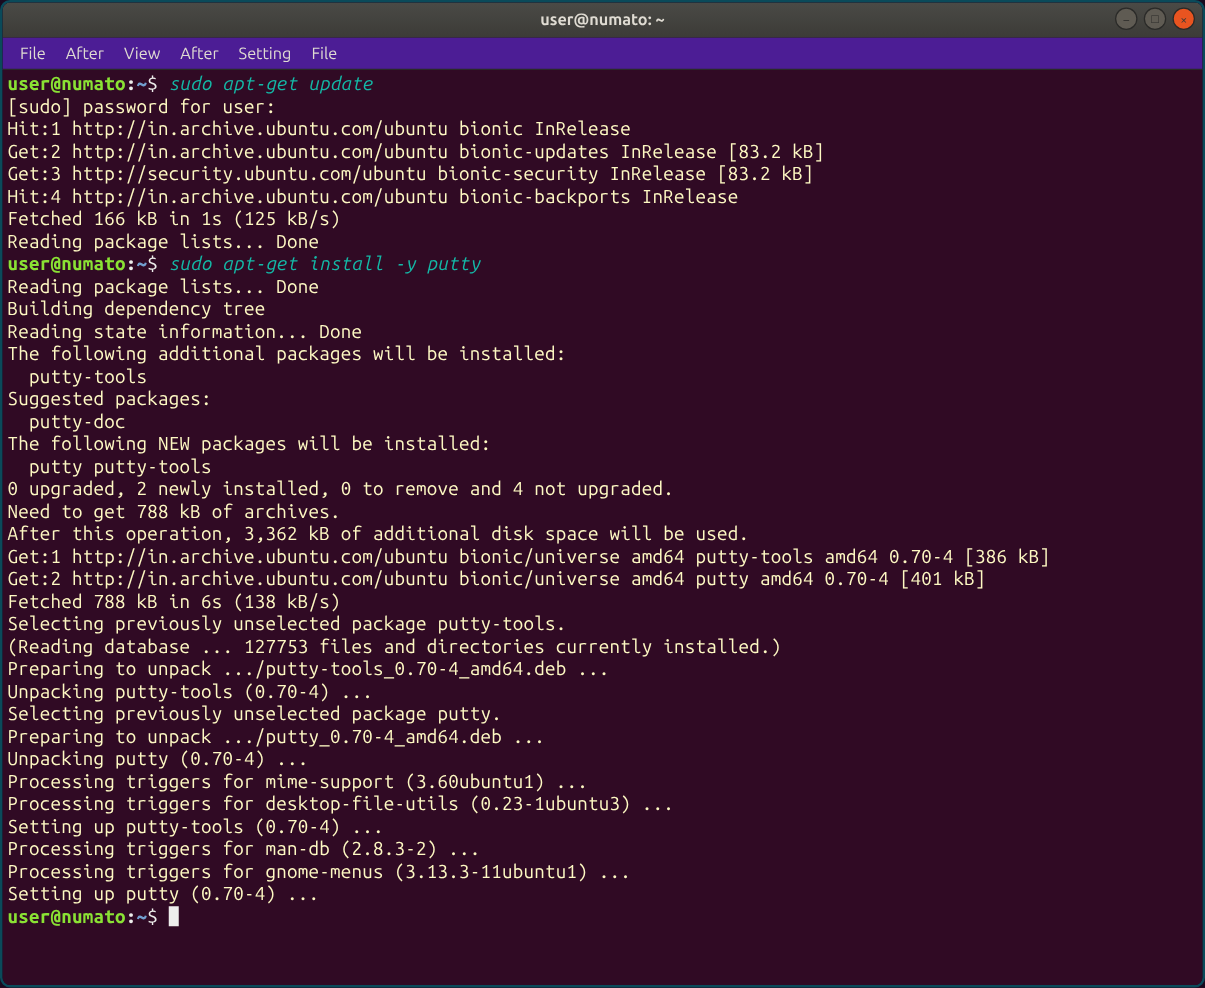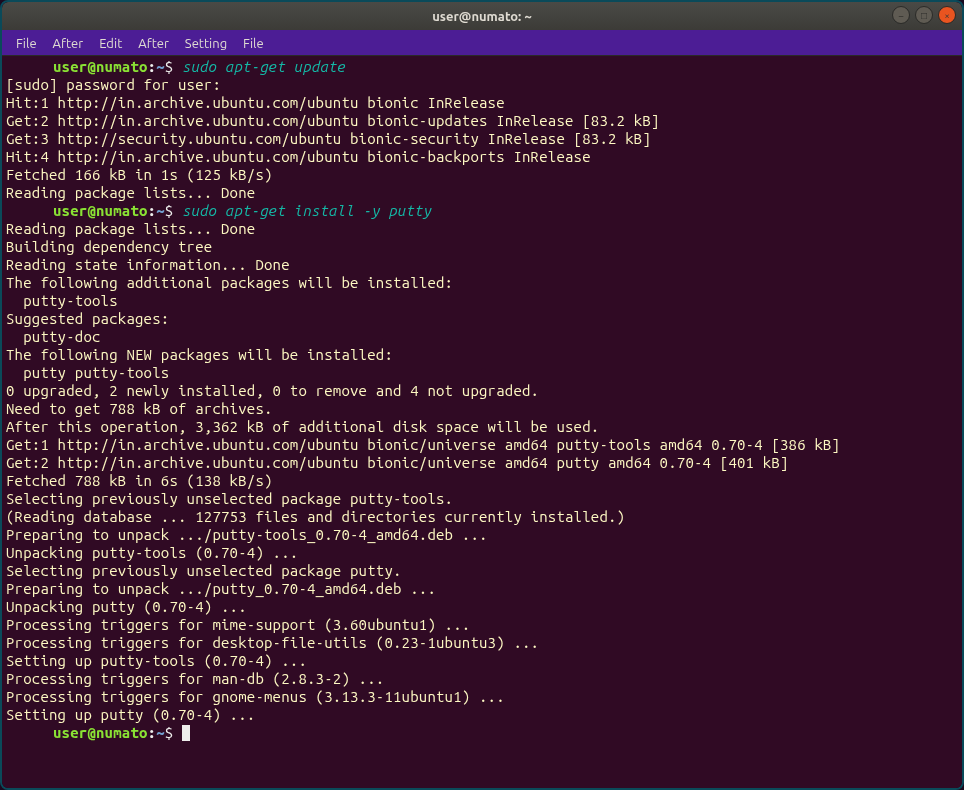--- a/index.html
+++ b/index.html
@@ -67,21 +67,21 @@
       height: calc(100% - 54px);
       padding: 2px 4px;
       font-family: "Ubuntu Mono", "DejaVu Sans Mono", monospace;
       font-size: 15px;
       line-height: 18px;
       color: #eeeeec;
       overflow: hidden;
       white-space: pre;
       letter-spacing: 0.2px;
     }
-    .prompt-user { color: #8ae234; font-weight: bold; margin-left: 47px; }
+    .prompt-user { color: #8ae234; font-weight: bold; }
     .prompt-colon { color: #eeeeec; font-weight: bold; }
     .prompt-path { color: #729fcf; font-weight: bold; }
     .prompt-dollar { color: #eeeeec; }
     .cmd { color: #14b8a6; font-style: italic; }
     .out { color: #fef9c3; }
     .cursor {
       display: inline-block;
       width: 8px;
       height: 16px;
       background: #eeeeec;
@@ -103,19 +103,19 @@
     </div>
     <div class="win-btn win-close">
       <span>×</span>
     </div>
   </div>
 </div>
 
 <div class="menubar">
   <span class="menu-item">File</span>
   <span class="menu-item">After</span>
-  <span class="menu-item">Edit</span>
+  <span class="menu-item">View</span>
   <span class="menu-item">After</span>
   <span class="menu-item">Setting</span>
   <span class="menu-item">File</span>
 </div>
 
 <div class="terminal" id="terminal"><span class="line"><span class="prompt-user">user@numato</span><span class="prompt-colon">:</span><span class="prompt-path">~</span><span class="prompt-dollar">$ </span><span class="cmd">sudo apt-get update</span></span><span class="line"><span class="out">[sudo] password for user: </span></span><span class="line"><span class="out">Hit:1 http://in.archive.ubuntu.com/ubuntu bionic InRelease</span></span><span class="line"><span class="out">Get:2 http://in.archive.ubuntu.com/ubuntu bionic-updates InRelease [83.2 kB]</span></span><span class="line"><span class="out">Get:3 http://security.ubuntu.com/ubuntu bionic-security InRelease [83.2 kB]</span></span><span class="line"><span class="out">Hit:4 http://in.archive.ubuntu.com/ubuntu bionic-backports InRelease</span></span><span class="line"><span class="out">Fetched 166 kB in 1s (125 kB/s)</span></span><span class="line"><span class="out">Reading package lists... Done</span></span><span class="line"><span class="prompt-user">user@numato</span><span class="prompt-colon">:</span><span class="prompt-path">~</span><span class="prompt-dollar">$ </span><span class="cmd">sudo apt-get install -y putty</span></span><span class="line"><span class="out">Reading package lists... Done</span></span><span class="line"><span class="out">Building dependency tree</span></span><span class="line"><span class="out">Reading state information... Done</span></span><span class="line"><span class="out">The following additional packages will be installed:</span></span><span class="line"><span class="out">  putty-tools</span></span><span class="line"><span class="out">Suggested packages:</span></span><span class="line"><span class="out">  putty-doc</span></span><span class="line"><span class="out">The following NEW packages will be installed:</span></span><span class="line"><span class="out">  putty putty-tools</span></span><span class="line"><span class="out">0 upgraded, 2 newly installed, 0 to remove and 4 not upgraded.</span></span><span class="line"><span class="out">Need to get 788 kB of archives.</span></span><span class="line"><span class="out">After this operation, 3,362 kB of additional disk space will be used.</span></span><span class="line"><span class="out">Get:1 http://in.archive.ubuntu.com/ubuntu bionic/universe amd64 putty-tools amd64 0.70-4 [386 kB]</span></span><span class="line"><span class="out">Get:2 http://in.archive.ubuntu.com/ubuntu bionic/universe amd64 putty amd64 0.70-4 [401 kB]</span></span><span class="line"><span class="out">Fetched 788 kB in 6s (138 kB/s)</span></span><span class="line"><span class="out">Selecting previously unselected package putty-tools.</span></span><span class="line"><span class="out">(Reading database ... 127753 files and directories currently installed.)</span></span><span class="line"><span class="out">Preparing to unpack .../putty-tools_0.70-4_amd64.deb ...</span></span><span class="line"><span class="out">Unpacking putty-tools (0.70-4) ...</span></span><span class="line"><span class="out">Selecting previously unselected package putty.</span></span><span class="line"><span class="out">Preparing to unpack .../putty_0.70-4_amd64.deb ...</span></span><span class="line"><span class="out">Unpacking putty (0.70-4) ...</span></span><span class="line"><span class="out">Processing triggers for mime-support (3.60ubuntu1) ...</span></span><span class="line"><span class="out">Processing triggers for desktop-file-utils (0.23-1ubuntu3) ...</span></span><span class="line"><span class="out">Setting up putty-tools (0.70-4) ...</span></span><span class="line"><span class="out">Processing triggers for man-db (2.8.3-2) ...</span></span><span class="line"><span class="out">Processing triggers for gnome-menus (3.13.3-11ubuntu1) ...</span></span><span class="line"><span class="out">Setting up putty (0.70-4) ...</span></span><span class="line"><span class="prompt-user">user@numato</span><span class="prompt-colon">:</span><span class="prompt-path">~</span><span class="prompt-dollar">$ </span><span class="cmd"></span><span class="cursor"></span></span></div>
 
 </body></html>

